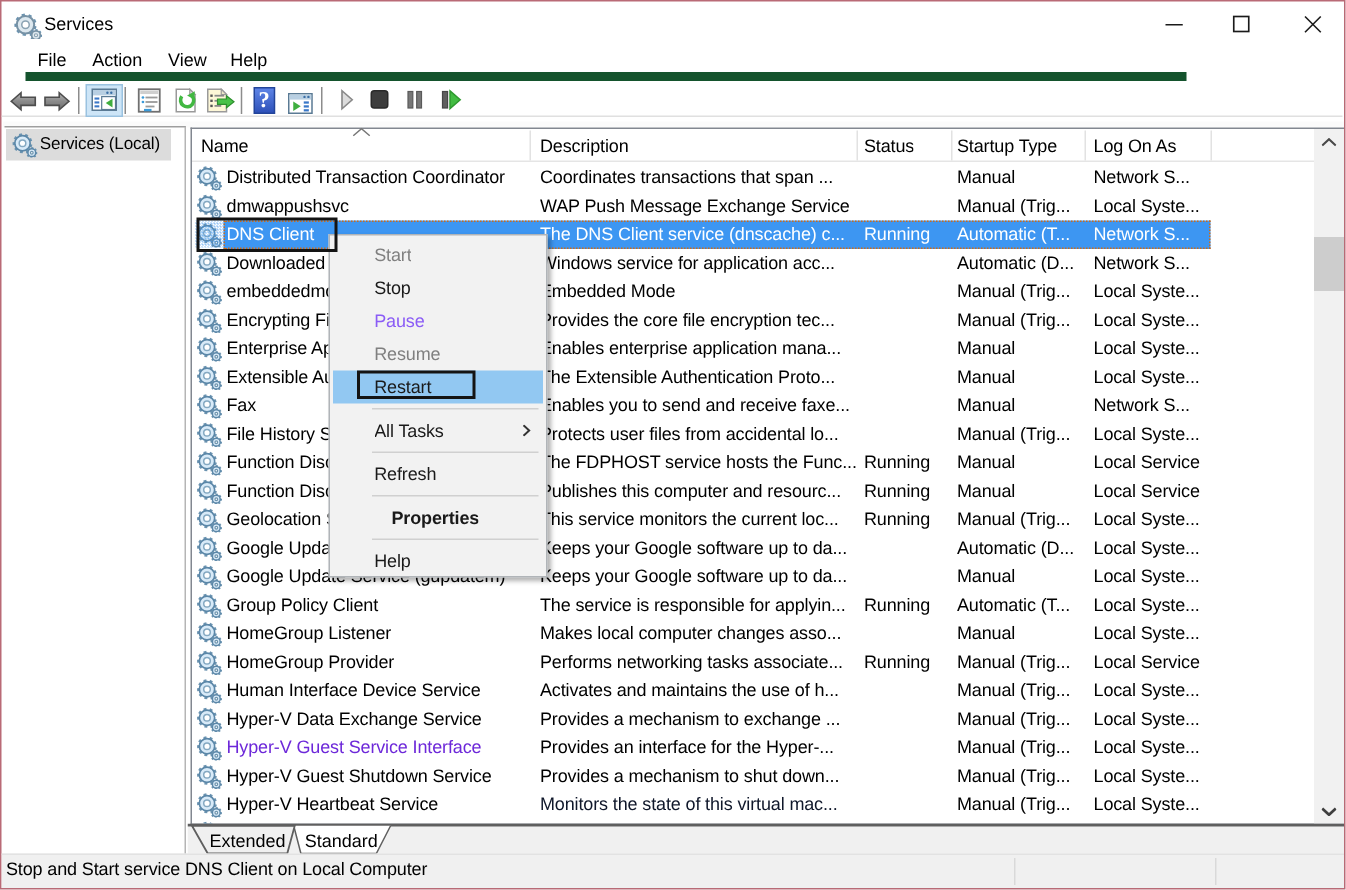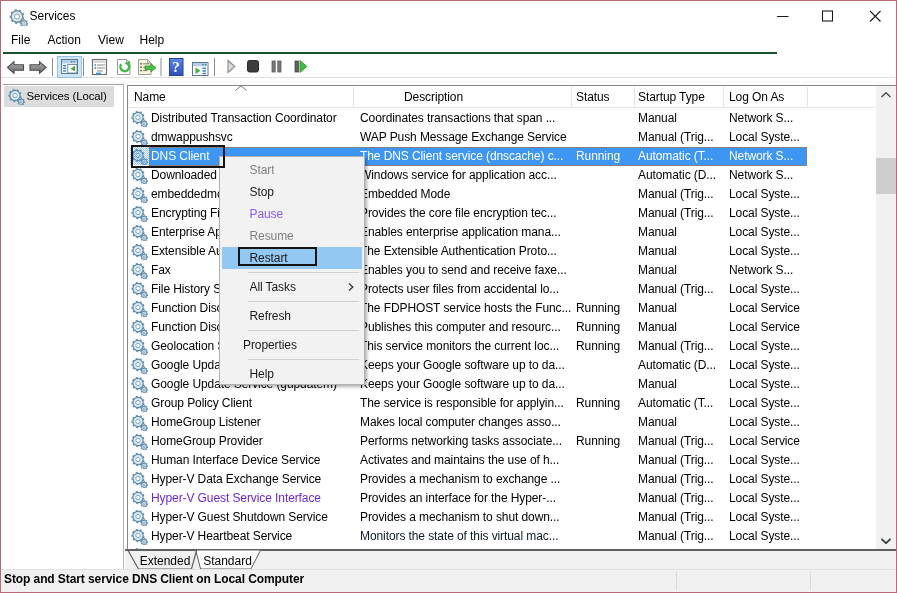--- a/index.html
+++ b/index.html
@@ -62,21 +62,21 @@
     <use href="#gearbig"></use>
   </svg>
 <div style="position:absolute;left:28.5px;top:6px;height:19px;line-height:19px;font-size:12px">Services</div>
 <svg style="position:absolute;left:770px;top:5px" width="120" height="21" viewBox="0 0 120 21">
 <line x1="6" y1="10.5" x2="17.5" y2="10.5" stroke="#1a1a1a" stroke-width="1"></line>
 <rect x="51.5" y="5" width="10" height="10" fill="none" stroke="#1a1a1a" stroke-width="1.1"></rect>
 <line x1="99" y1="5" x2="109.5" y2="15.5" stroke="#1a1a1a" stroke-width="1.1"></line>
 <line x1="109.5" y1="5" x2="99" y2="15.5" stroke="#1a1a1a" stroke-width="1.1"></line>
 </svg>
 
-<div style="position:absolute;left:2px;top:31px;width:774px;height:22px;border-bottom:2px solid #14532d">
+<div style="position:absolute;left:16px;top:31px;width:774px;height:22px;border-bottom:6px solid #14532d">
 <span style="position:absolute;left:8px;top:1px">File</span>
 <span style="position:absolute;left:44.5px;top:1px">Action</span>
 <span style="position:absolute;left:95px;top:1px">View</span>
 <span style="position:absolute;left:136.5px;top:1px">Help</span>
 </div>
 
 <div style="position:absolute;left:0;top:53px;width:894px;height:24px;border-bottom:1px solid #e0e0e0"></div>
 <svg style="position:absolute;left:0;top:53px" width="330" height="27" viewBox="0 0 330 27">
 <defs>
 <linearGradient id="gg" x1="0" y1="0" x2="0" y2="1">
@@ -166,21 +166,21 @@
 <div style="position:absolute;left:3px;top:85px;width:110px;height:21px;background:#dcdcdc"></div>
 <svg style="position:absolute;left:7px;top:87px" width="17" height="17" viewBox="0 0 17 17">
     <use href="#gear"></use>
   </svg>
 <div class="ct" style="left:25.5px;top:86px;font-size:11.4px">Services (Local)</div>
 
 <div style="position:absolute;left:125.5px;top:84px;width:769.5px;height:465px;background:#fff;border:1px solid #828790;border-right:none"></div>
 
 <div style="position:absolute;left:127px;top:85px;width:748px;height:22px;background:#ffffff;border-bottom:1px solid #e5e5e5"></div>
 <div class="ct" style="left:133px;top:87px;">Name</div>
-<div class="ct" style="left:359px;top:87px;margin-left:44px;">Description</div>
+<div class="ct" style="left:359px;top:87px;">Description</div>
 <div class="ct" style="left:575px;top:87px;">Status</div>
 <div class="ct" style="left:637px;top:87px;">Startup Type</div>
 <div class="ct" style="left:728px;top:87px;">Log On As</div>
 <svg style="position:absolute;left:234px;top:84px" width="12" height="6" viewBox="0 0 12 6">
     <path d="M0.5 5.5 L6 0.8 L11.5 5.5" fill="none" stroke="#777" stroke-width="1"></path>
   </svg>
 <div style="position:absolute;left:352px;top:86px;width:1px;height:20px;background:#e2e2e2"></div>
 <div style="position:absolute;left:570px;top:86px;width:1px;height:20px;background:#e2e2e2"></div>
 <div style="position:absolute;left:633px;top:86px;width:1px;height:20px;background:#e2e2e2"></div>
 <div style="position:absolute;left:722px;top:86px;width:1px;height:20px;background:#e2e2e2"></div>
@@ -377,35 +377,35 @@
 <div style="position:absolute;left:220.5px;top:245.5px;width:140px;height:22px;background:#92c8f2;z-index:31"></div>
 <div class="ct" style="left:248.5px;top:245.5px;height:22px;line-height:22px;color:#1a1a1a;font-weight:normal;z-index:32">Restart</div>
 <div style="position:absolute;left:246.5px;top:270.5px;width:111px;height:1px;background:#d0d0d0;z-index:31"></div>
 <div class="ct" style="left:248.5px;top:274.5px;height:22px;line-height:22px;color:#1a1a1a;font-weight:normal;z-index:32">All Tasks</div>
 <svg style="position:absolute;left:347.0px;top:281.5px;z-index:32" width="6" height="8" viewBox="0 0 6 8">
     <path d="M1 0.5 L4.8 4 L1 7.5" fill="none" stroke="#333" stroke-width="1.3"></path>
   </svg>
 <div style="position:absolute;left:246.5px;top:299.5px;width:111px;height:1px;background:#d0d0d0;z-index:31"></div>
 <div class="ct" style="left:248.5px;top:303.5px;height:22px;line-height:22px;color:#1a1a1a;font-weight:normal;z-index:32">Refresh</div>
 <div style="position:absolute;left:246.5px;top:328.5px;width:111px;height:1px;background:#d0d0d0;z-index:31"></div>
-<div class="ct" style="left:242px;top:332.5px;height:22px;line-height:22px;color:#1a1a1a;font-weight:normal;z-index:32">Properties</div>
+<div class="ct" style="left:260px;top:332.5px;height:22px;line-height:22px;color:#1a1a1a;font-weight:bold;z-index:32">Properties</div>
 <div style="position:absolute;left:246.5px;top:357.5px;width:111px;height:1px;background:#d0d0d0;z-index:31"></div>
 <div class="ct" style="left:248.5px;top:361.5px;height:22px;line-height:22px;color:#1a1a1a;font-weight:normal;z-index:32">Help</div>
 
 <div style="position:absolute;left:129.5px;top:143.5px;width:94px;height:23px;border:2px solid #141414;z-index:40"></div>
 <div style="position:absolute;left:236.5px;top:245.5px;width:79px;height:19px;border:2px solid #141414;z-index:40"></div>
 
 <svg style="position:absolute;left:124px;top:548px" width="771" height="22" viewBox="0 0 771 22">
 <rect x="0" y="2" width="771" height="18" fill="#f0f0f0"></rect>
 <rect x="0" y="0" width="771" height="2" fill="#5f5f5f"></rect>
 <path d="M70.8 1.5 L75.6 20 L125.9 20 L135.4 1.5" fill="#ffffff" stroke="#5f5f5f" stroke-width="1"></path>
 <path d="M3 1.5 L13.5 20 L66.5 20 L71.5 1.5 Z" fill="#f0f0f0" stroke="#5f5f5f" stroke-width="1.2"></path>
 <text x="40" y="15.5" font-size="12" fill="#000" text-anchor="middle">Extended</text>
 <text x="102.5" y="15.5" font-size="12" fill="#000" text-anchor="middle">Standard</text>
 </svg>
 
 <div style="position:absolute;left:0px;top:568px;width:895px;height:23px;background:#f0f0f0;border-top:1px solid #e2e2e2"></div>
-<div class="ct" style="left:3px;top:569px;font-weight:bold;">Stop and Start service DNS Client on Local Computer</div>
+<div class="ct" style="left:3px;top:569px;">Stop and Start service DNS Client on Local Computer</div>
 <div style="position:absolute;left:675px;top:571px;width:1px;height:18px;background:#d9d9d9"></div>
 <div style="position:absolute;left:809px;top:571px;width:1px;height:18px;background:#d9d9d9"></div>
 <div style="position:absolute;left:-1px;top:-1px;width:897px;height:1px;background:#b96a76;z-index:99"></div>
 <div style="position:absolute;left:-1px;top:591px;width:897px;height:1px;background:#b96a76;z-index:99"></div>
 <div style="position:absolute;left:-1px;top:-1px;width:1px;height:593px;background:#b96a76;z-index:99"></div>
 <div style="position:absolute;left:895px;top:-1px;width:1px;height:593px;background:#b96a76;z-index:99"></div>
 </body></html>

